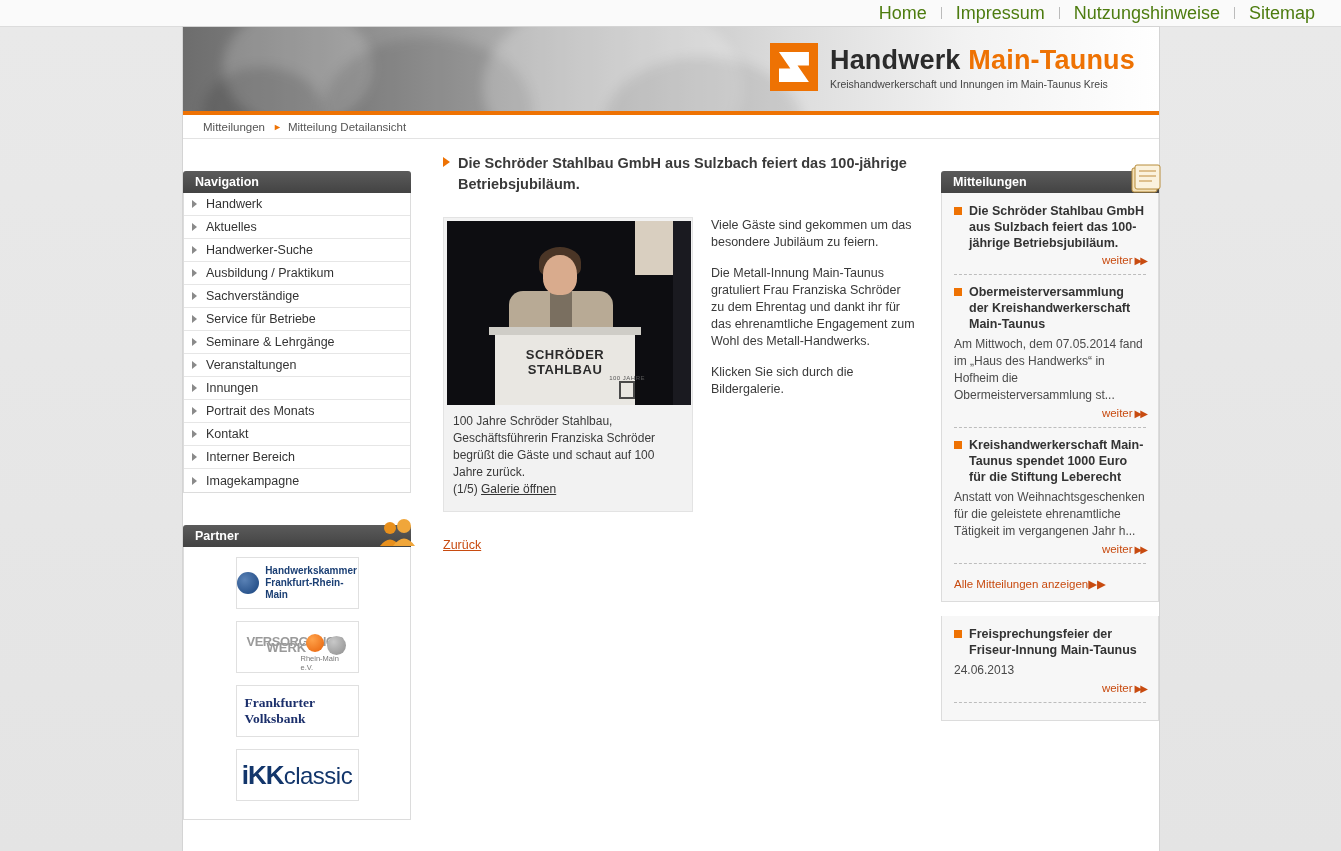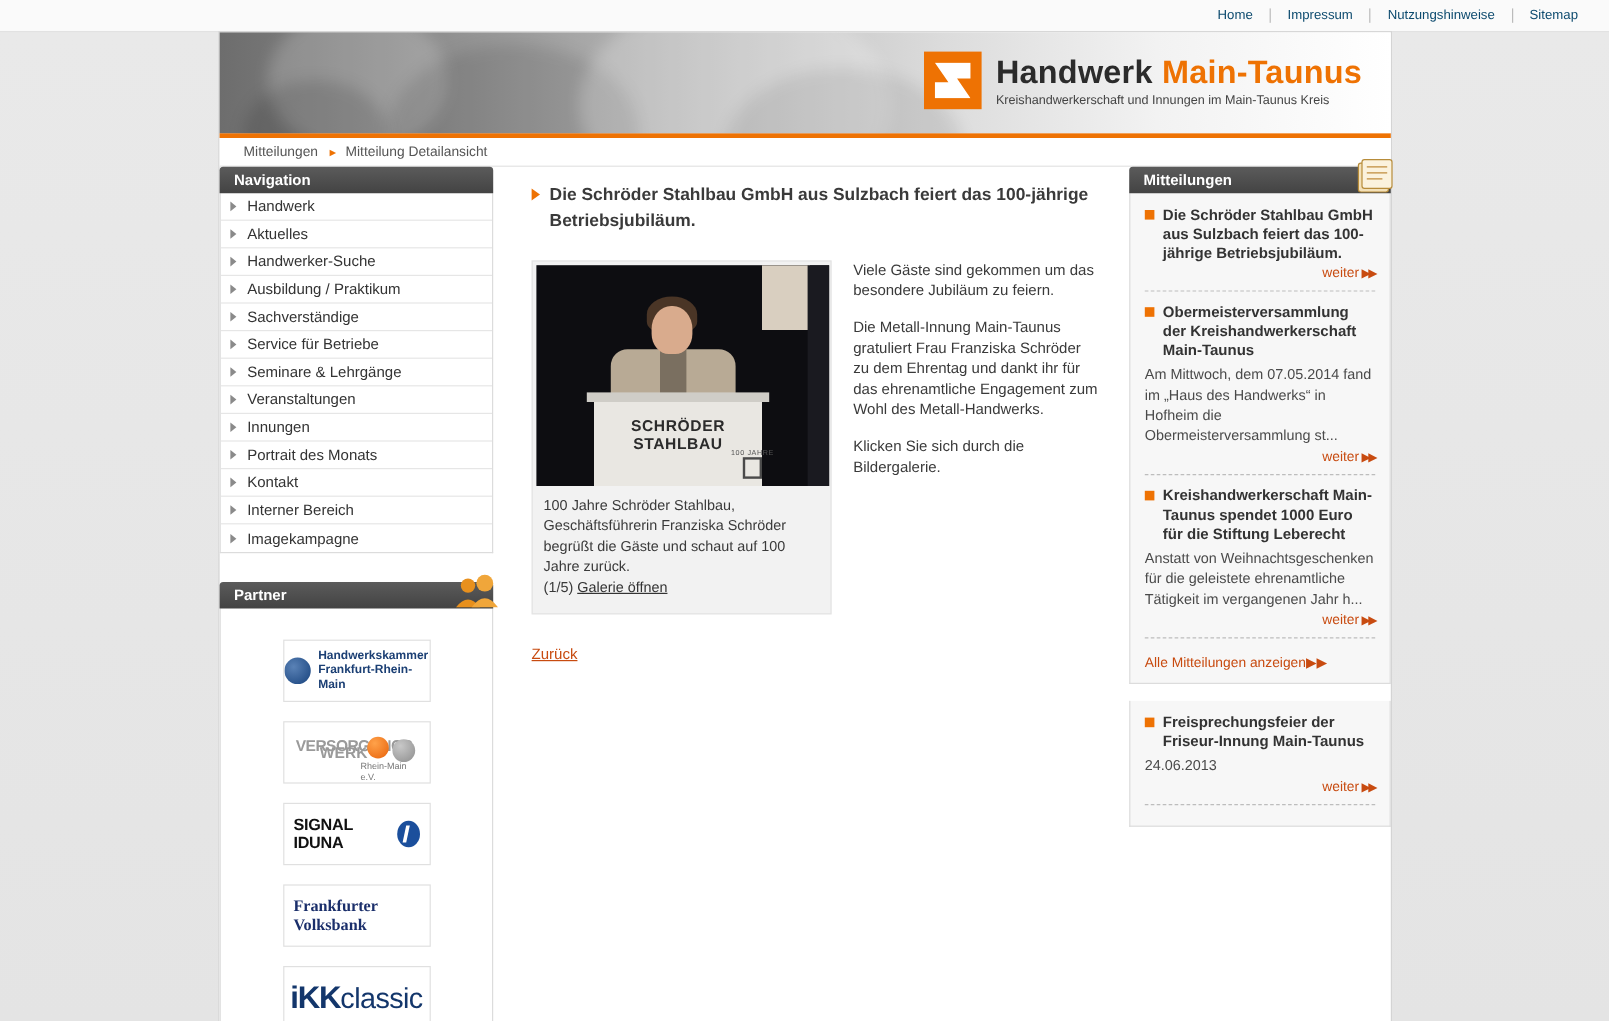--- a/index.html
+++ b/index.html
@@ -21,23 +21,23 @@
     height: 27px;
     display: flex;
     justify-content: flex-end;
     align-items: center;
     padding-right: 12px;
     gap: 0px;
     background: #fafafa;
     border-bottom: 1px solid #dcdcdc;
   }
   .topbar a {
-    color: #0c4a6e;
+    color: #4d7c0f;
     text-decoration: none;
-    font-size: 11px;
+    font-size: 18px;
     padding: 0 14px;
   }
   .topbar .sep {
     width: 1px; height: 12px; background: #bbb;
   }
 
   
   .page {
     position: relative;
     width: 976px;
@@ -137,20 +137,21 @@
     position: relative;
     height: 22px;
     background: linear-gradient(to bottom, #5b5b5b, #434343);
     color: #fff;
     font-weight: bold;
     font-size: 12.5px;
     display: flex;
     align-items: center;
     padding-left: 12px;
     border-radius: 3px 3px 0 0;
+    margin-top: 32px;
   }
   .sec-head .badge {
     position: absolute;
     right: -6px; top: -9px;
     width: 40px; height: 34px;
   }
 
   .navlist { border: 1px solid #dcdcdc; border-top: none; background: #fff; }
   .navlist .item {
     display: flex;
@@ -174,21 +175,21 @@
   
   .partner-box { margin-top: 24px; }
   .partner-list {
     border: 1px solid #dcdcdc;
     border-top: none;
     background: #fff;
     padding: 10px 0 6px 0;
   }
   .partner-item {
     width: 123px;
-    margin: 16px auto 12px auto;
+    margin: 0 auto 12px auto;
     border: 1px solid #e0e0e0;
     background: #fff;
     height: 52px;
     display: flex;
     align-items: center;
     justify-content: center;
     padding: 4px 8px;
     overflow: hidden;
   }
   .pl-hwk { display: flex; align-items: center; gap: 6px; }
@@ -520,26 +521,20 @@
               </div>
             </div>
           </div>
           <div class="partner-item">
             <div class="pl-vw">
               <span class="word">VERSORGUNGS</span>
               <span class="word2">WERK</span>
               <span class="sub">Rhein-Main e.V.</span>
               <span class="c1"></span>
               <span class="c2"></span>
-            </div>
-          </div>
-          <div class="partner-item">
-            <div class="pl-si">
-              <span class="nm">SIGNAL IDUNA</span>
-              <span class="cir"></span>
             </div>
           </div>
           <div class="partner-item">
             <span class="pl-fvb">Frankfurter Volksbank</span>
           </div>
           <div class="partner-item">
             <div class="pl-ikk">
               <span class="a">iKK</span>
               <span class="b">classic</span>
             </div>

